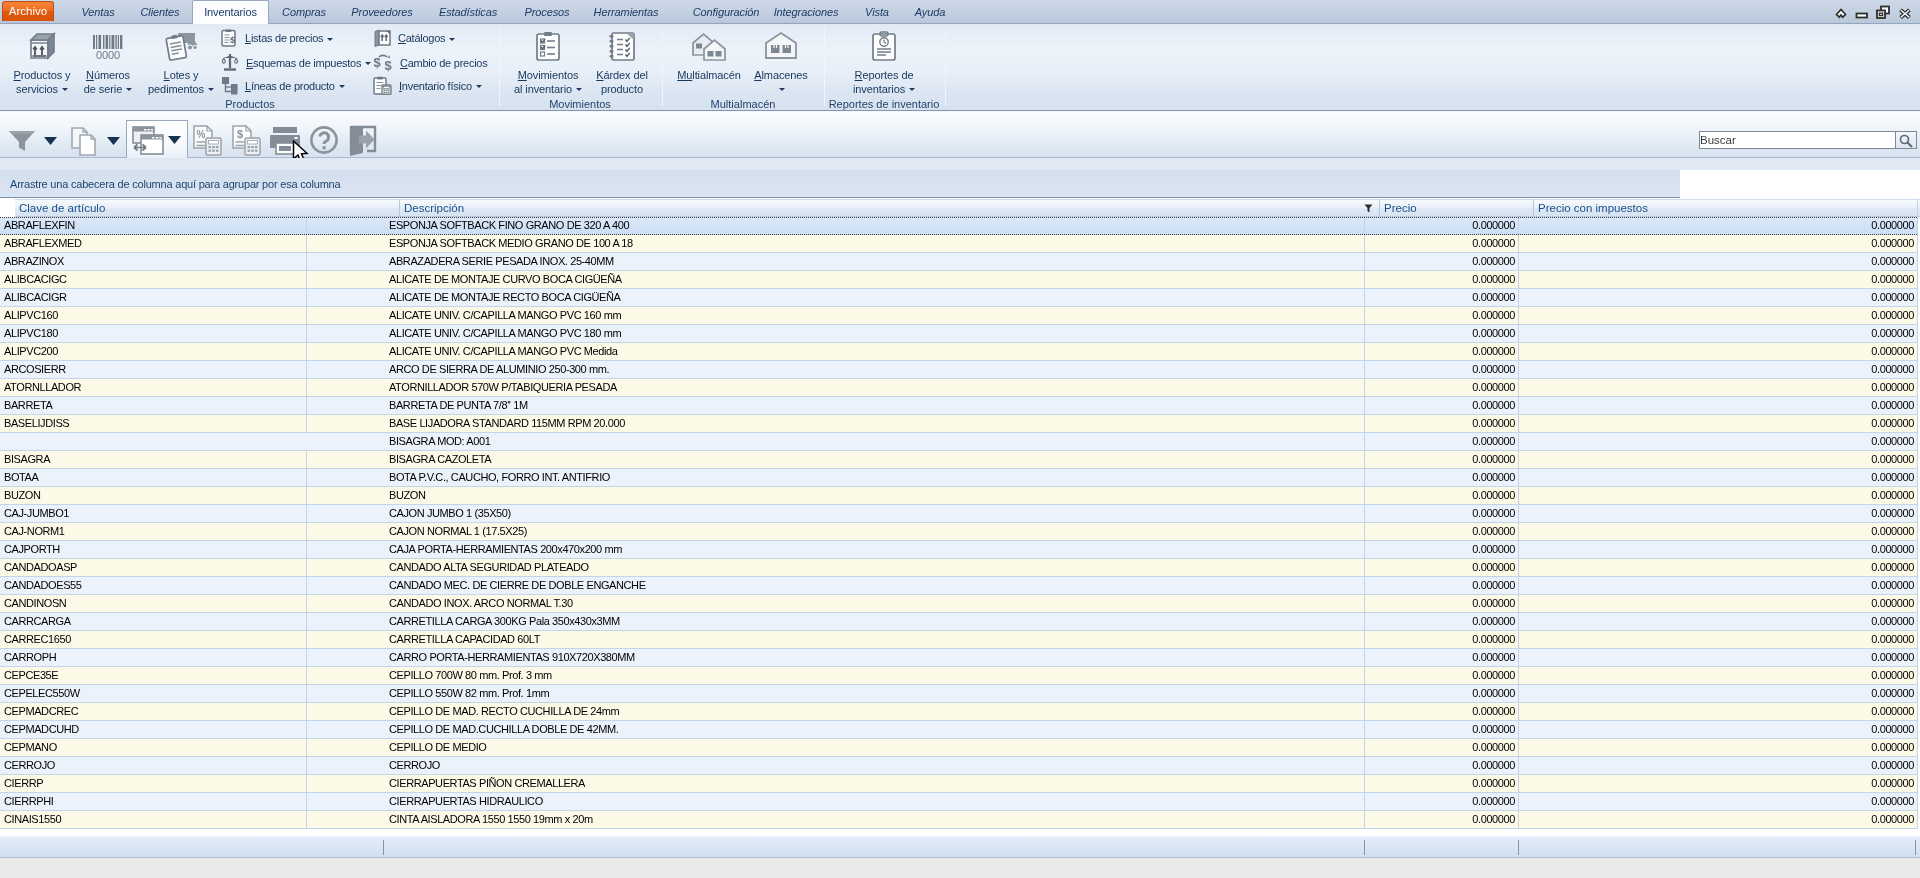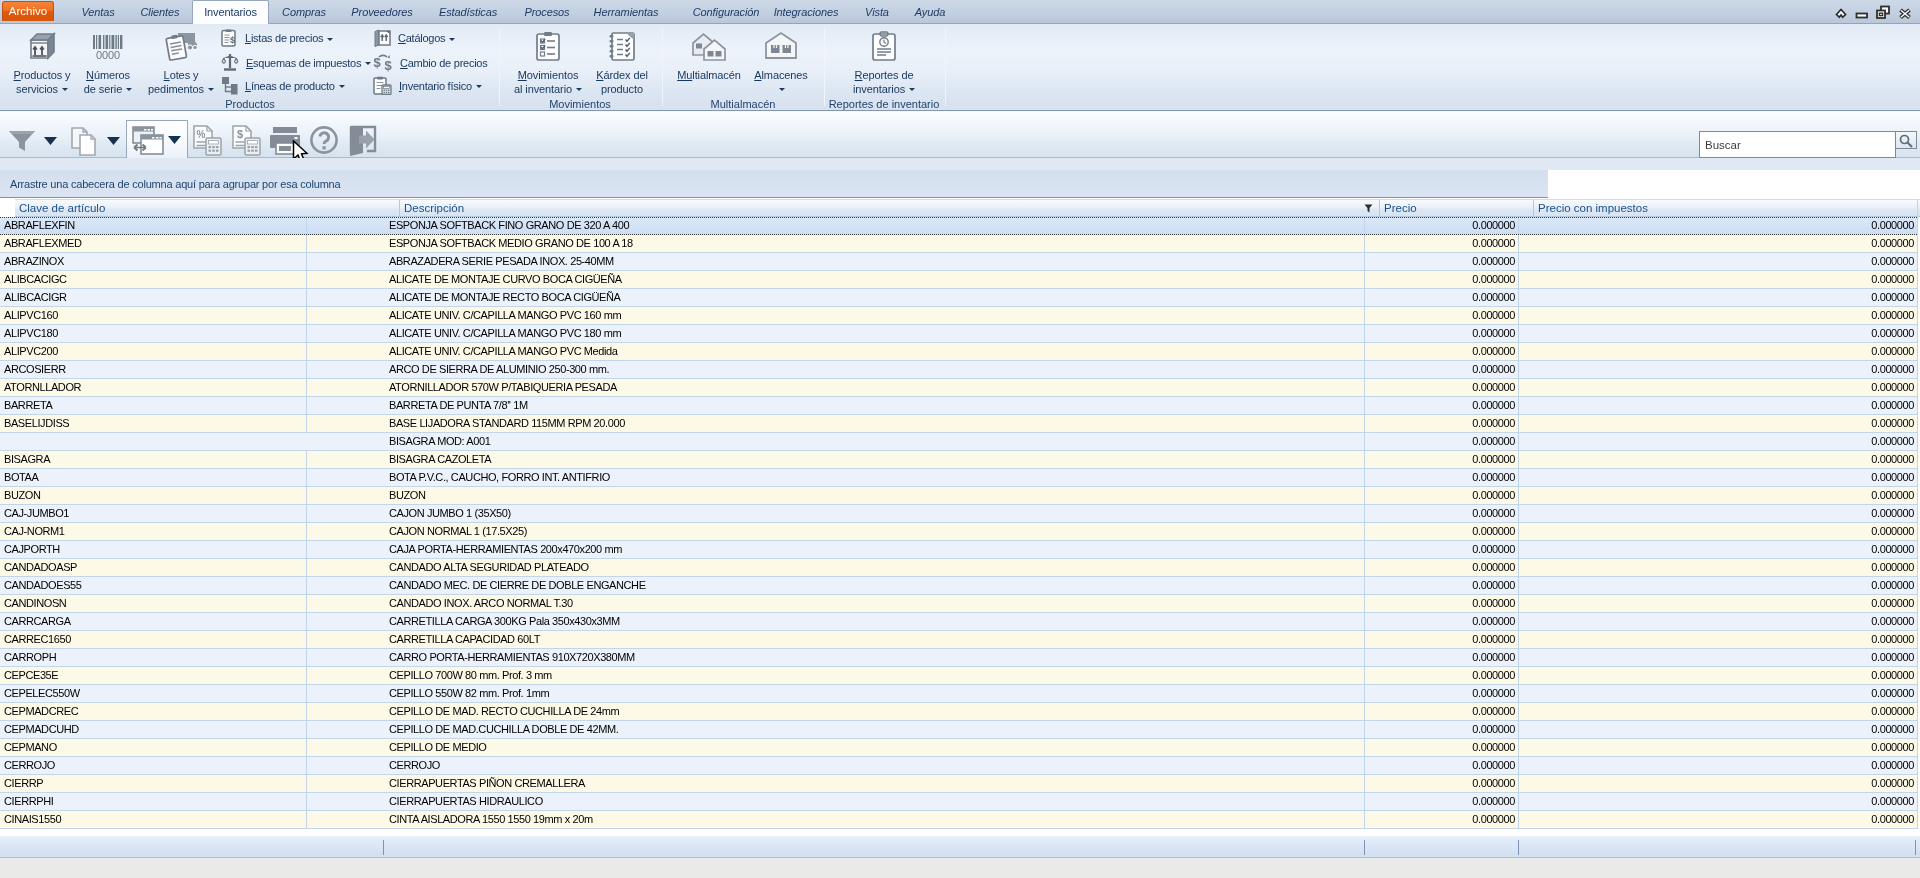--- a/index.html
+++ b/index.html
@@ -40,31 +40,31 @@
   border-right:3px solid transparent; border-top:3.5px solid #1c3a5e; vertical-align:middle; margin-left:1px; }
 .u { text-decoration:underline; }
 
 
 #toolbar { position:absolute; left:0; top:111px; width:1920px; height:47px;
   background:linear-gradient(180deg,#fbfdfe 0%,#eef4fa 40%,#dfe9f3 75%,#d7e2ef 100%);
   border-top:1px solid #f4f8fc; border-bottom:1px solid #aab9cd; }
 .tbico { position:absolute; }
 #selbtn { position:absolute; left:126px; top:8px; width:62px; height:40px;
   background:linear-gradient(180deg,#fefefe 0%,#f6f9fc 60%,#e9f0f8 100%); border:1px solid #98a8bf; }
-#searchbox { position:absolute; left:1699px; top:19px; width:197px; height:27px;
+#searchbox { position:absolute; left:1699px; top:19px; width:197px; height:18px;
   border:1px solid #7e8896; background:#fff; font-size:11.5px; color:#3c3c3c;
-  line-height:16px; padding-left:5px; font-family:"Liberation Sans",sans-serif; }
+  line-height:16px; font-family:"Liberation Sans",sans-serif; }
 #searchbtn { position:absolute; left:1896px; top:19px; width:21px; height:18px;
   border:1px solid #7e8896; border-left:none;
   background:linear-gradient(180deg,#f4f8fc,#dde6f0); }
 
 
 #gap1 { position:absolute; left:0; top:158px; width:1920px; height:12px;
   background:#e0e8f3; }
-#groupbar { position:absolute; left:0; top:170px; width:1548px; height:28px;
+#groupbar { position:absolute; left:0; top:170px; width:1680px; height:28px;
   background:linear-gradient(180deg,#d4dfee 0%,#d8e2f0 60%,#dae4f2 100%);
   border-bottom:1px solid #7e93ad; }
 #groupbar span { position:absolute; left:10px; top:8px; font-size:11px; letter-spacing:-0.2px; color:#1d4670; }
 
 
 #gridhead { position:absolute; left:15px; top:199px; width:1917px; height:26px; }
 .hcell { position:absolute; top:0; height:18px;
   background:linear-gradient(180deg,#f8fbfd 0%,#eaf1f9 45%,#dde8f4 60%,#d7e3f1 100%);
   border-right:1px solid #b5c8dd; border-top:1px solid #cfdcea; border-bottom:1px solid #b5c8dd;
   font-size:11.5px; color:#1c4f8a; line-height:16px; padding-left:4px; }

